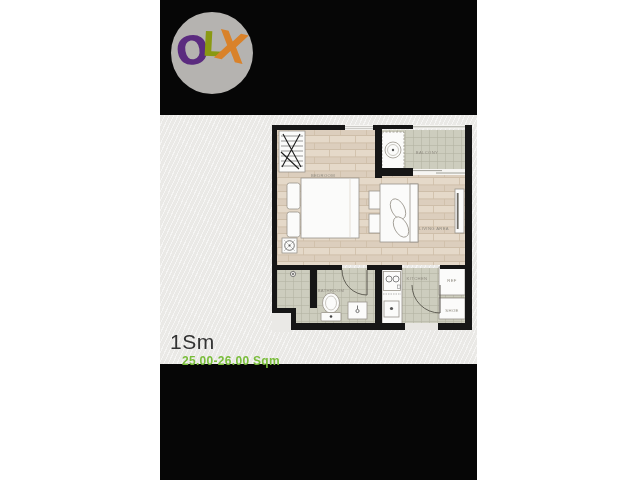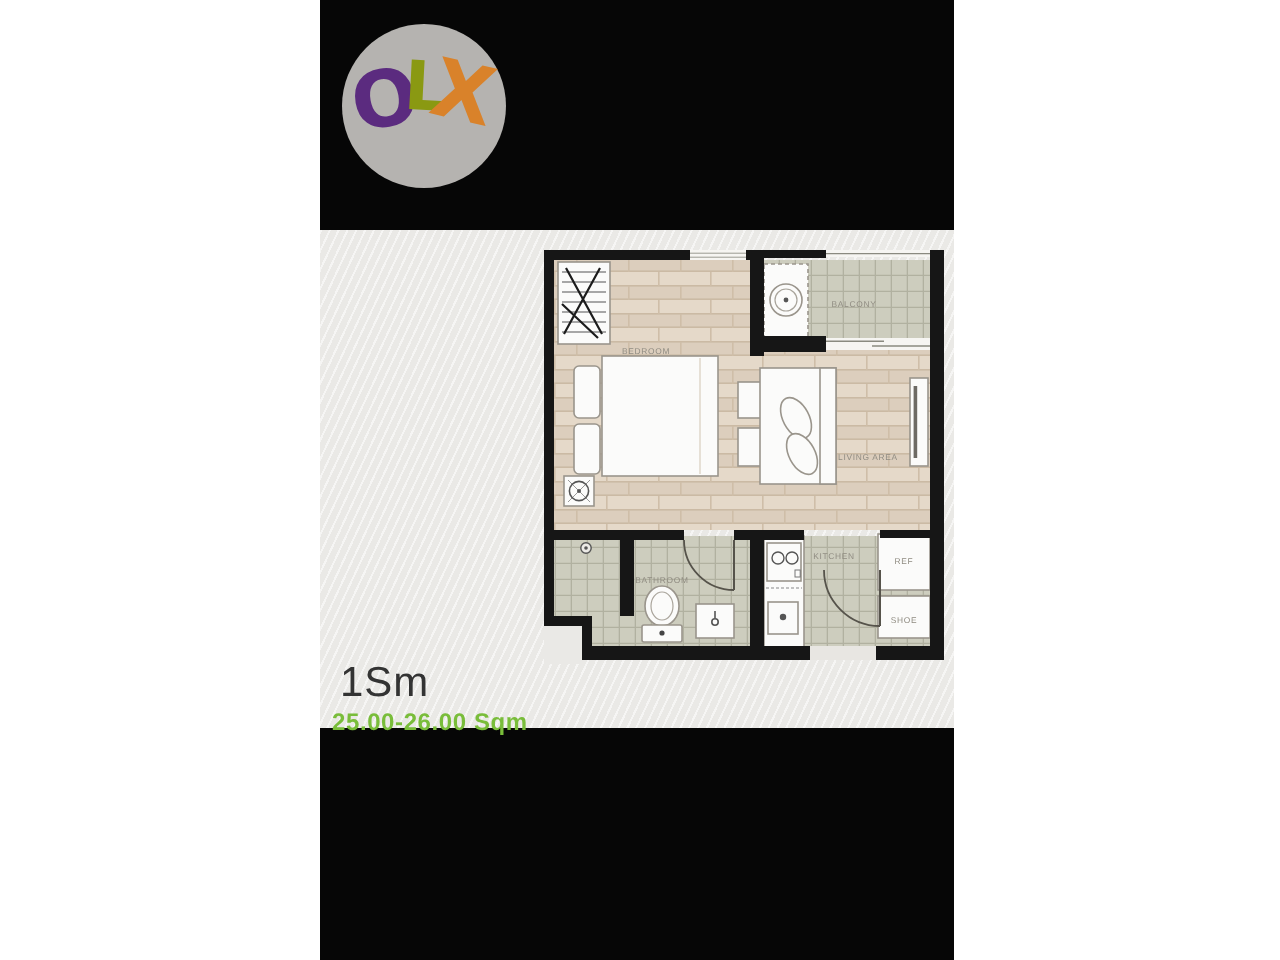--- a/index.html
+++ b/index.html
@@ -18,21 +18,21 @@
   .logo .l1{color:#8a9912;font-size:34px;left:31px;top:15px;transform:rotate(3deg);}
   .logo .l2{color:#d9822a;font-size:40px;left:45px;top:15px;transform:rotate(13deg);}
 
   
   .paper{position:absolute;left:0;top:115px;width:317px;height:249px;background:#eae9e6;
          background-image:repeating-linear-gradient(115deg,rgba(255,255,255,.55) 0px,rgba(255,255,255,.55) 1px,rgba(0,0,0,0) 1px,rgba(0,0,0,0) 4px);}
   .floorplan{position:absolute;left:110px;top:7px;width:204px;height:210px;}
 
   .caption-title{position:absolute;left:10px;top:215px;font-size:21px;color:#333333;
                  letter-spacing:0.5px;}
-  .caption-area{position:absolute;left:6px;top:239px;font-size:12px;font-weight:bold;
+  .caption-area{position:absolute;left:22px;top:239px;font-size:12px;font-weight:bold;
                 color:#79bd3a;letter-spacing:0.3px;}
 
   svg text{font-family:"Liberation Sans",sans-serif;font-size:4.2px;fill:#908c82;
            letter-spacing:0.35px;text-anchor:middle;}
 </style>
 </head>
 <body>
 
 <div class="canvas">
   <div class="photo">

